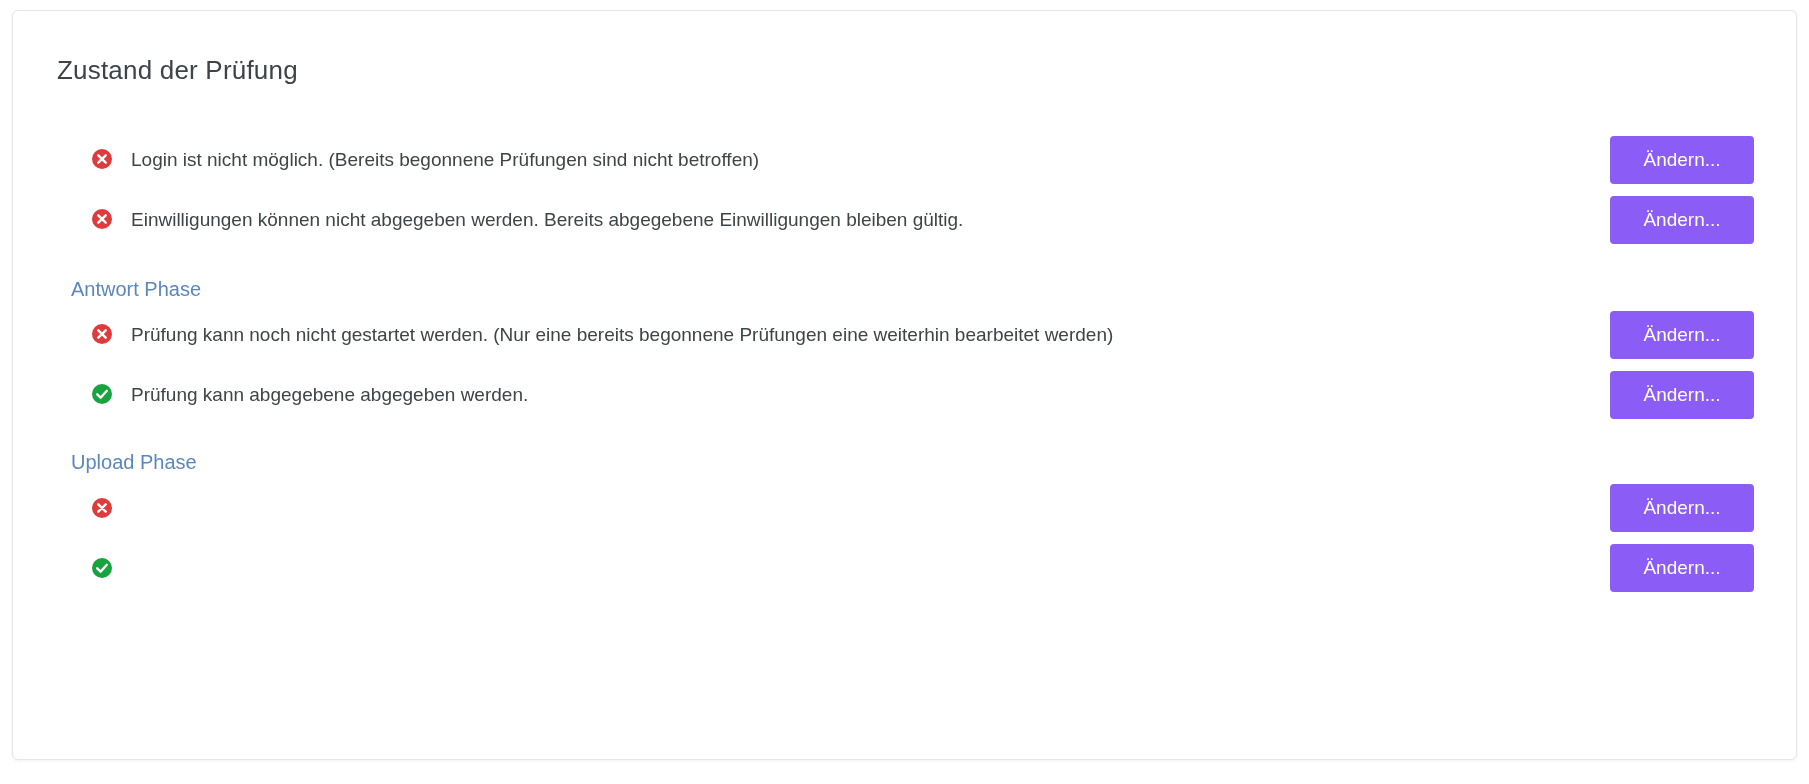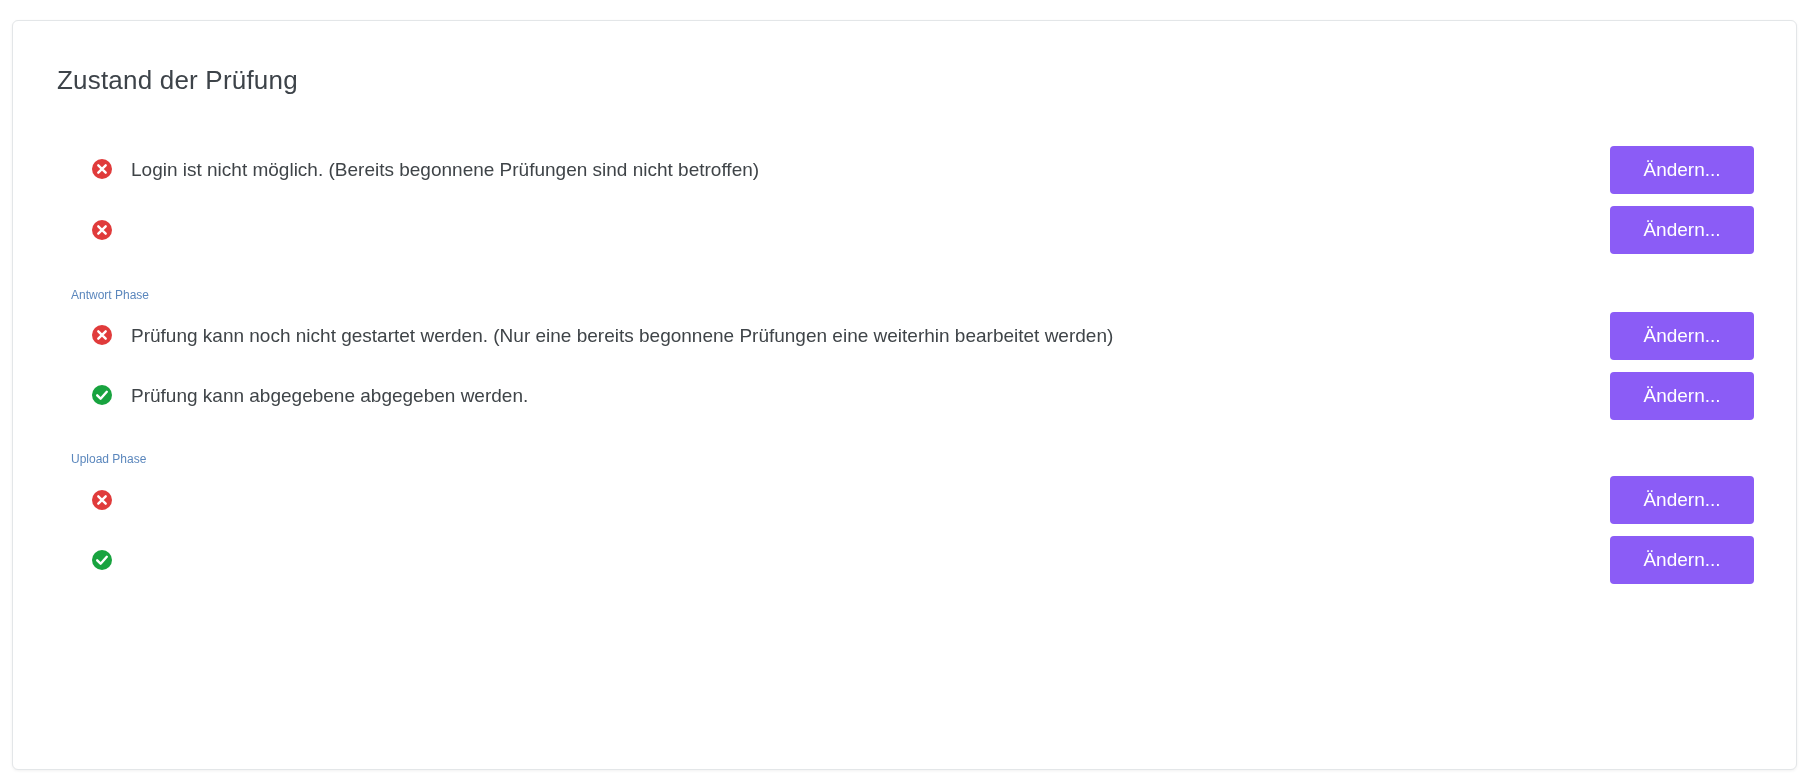--- a/index.html
+++ b/index.html
@@ -10,21 +10,21 @@
   }
   body {
     width: 1809px;
     height: 784px;
     overflow: hidden;
   }
   .page {
     width: 1809px;
     height: 597px;
     box-sizing: border-box;
-    padding: 20px 12px 12px 12px;
+    padding: 10px 12px 12px 12px;
     background: #ffffff;
   }
   .card {
     box-sizing: border-box;
     width: 1785px;
     height: 750px;
     background: #ffffff;
     border: 1px solid #e3e6e8;
     border-radius: 6px;
     box-shadow: 0 1px 3px rgba(0,0,0,0.06);
@@ -37,21 +37,21 @@
     font-weight: 400;
     padding: 44px 0 0 44px;
     letter-spacing: 0.2px;
   }
   .list {
     margin-top: 44px;
     padding: 0 42px 0 56px;
   }
   .group-label {
     color: #5b87bd;
-    font-size: 12px;
+    font-size: 20px;
     font-weight: 400;
     margin: 26px 0 4px 2px;
   }
   .group-label.first {
     margin-top: 28px;
   }
   .row {
     display: flex;
     align-items: center;
     min-height: 60px;
@@ -124,20 +124,21 @@
       </div>
 
       <div class="row">
         <div class="row-main">
           <span class="status-icon">
             <svg width="22" height="22" viewBox="0 0 22 22" aria-hidden="true">
               <circle cx="11" cy="11" r="10" fill="#e03b3b"></circle>
               <path d="M7.3 7.3 L14.7 14.7 M14.7 7.3 L7.3 14.7" stroke="#ffffff" stroke-width="2.4" stroke-linecap="round"></path>
             </svg>
           </span>
+          <span class="row-text">Einwilligungen können nicht abgegeben werden. Bereits abgegebene Einwilligungen bleiben gültig.</span>
         </div>
         <span class="spacer"></span>
         <button class="btn">Ändern...</button>
       </div>
 
       <div class="group-label first">Antwort Phase</div>
 
       <div class="row">
         <div class="row-main">
           <span class="status-icon">

